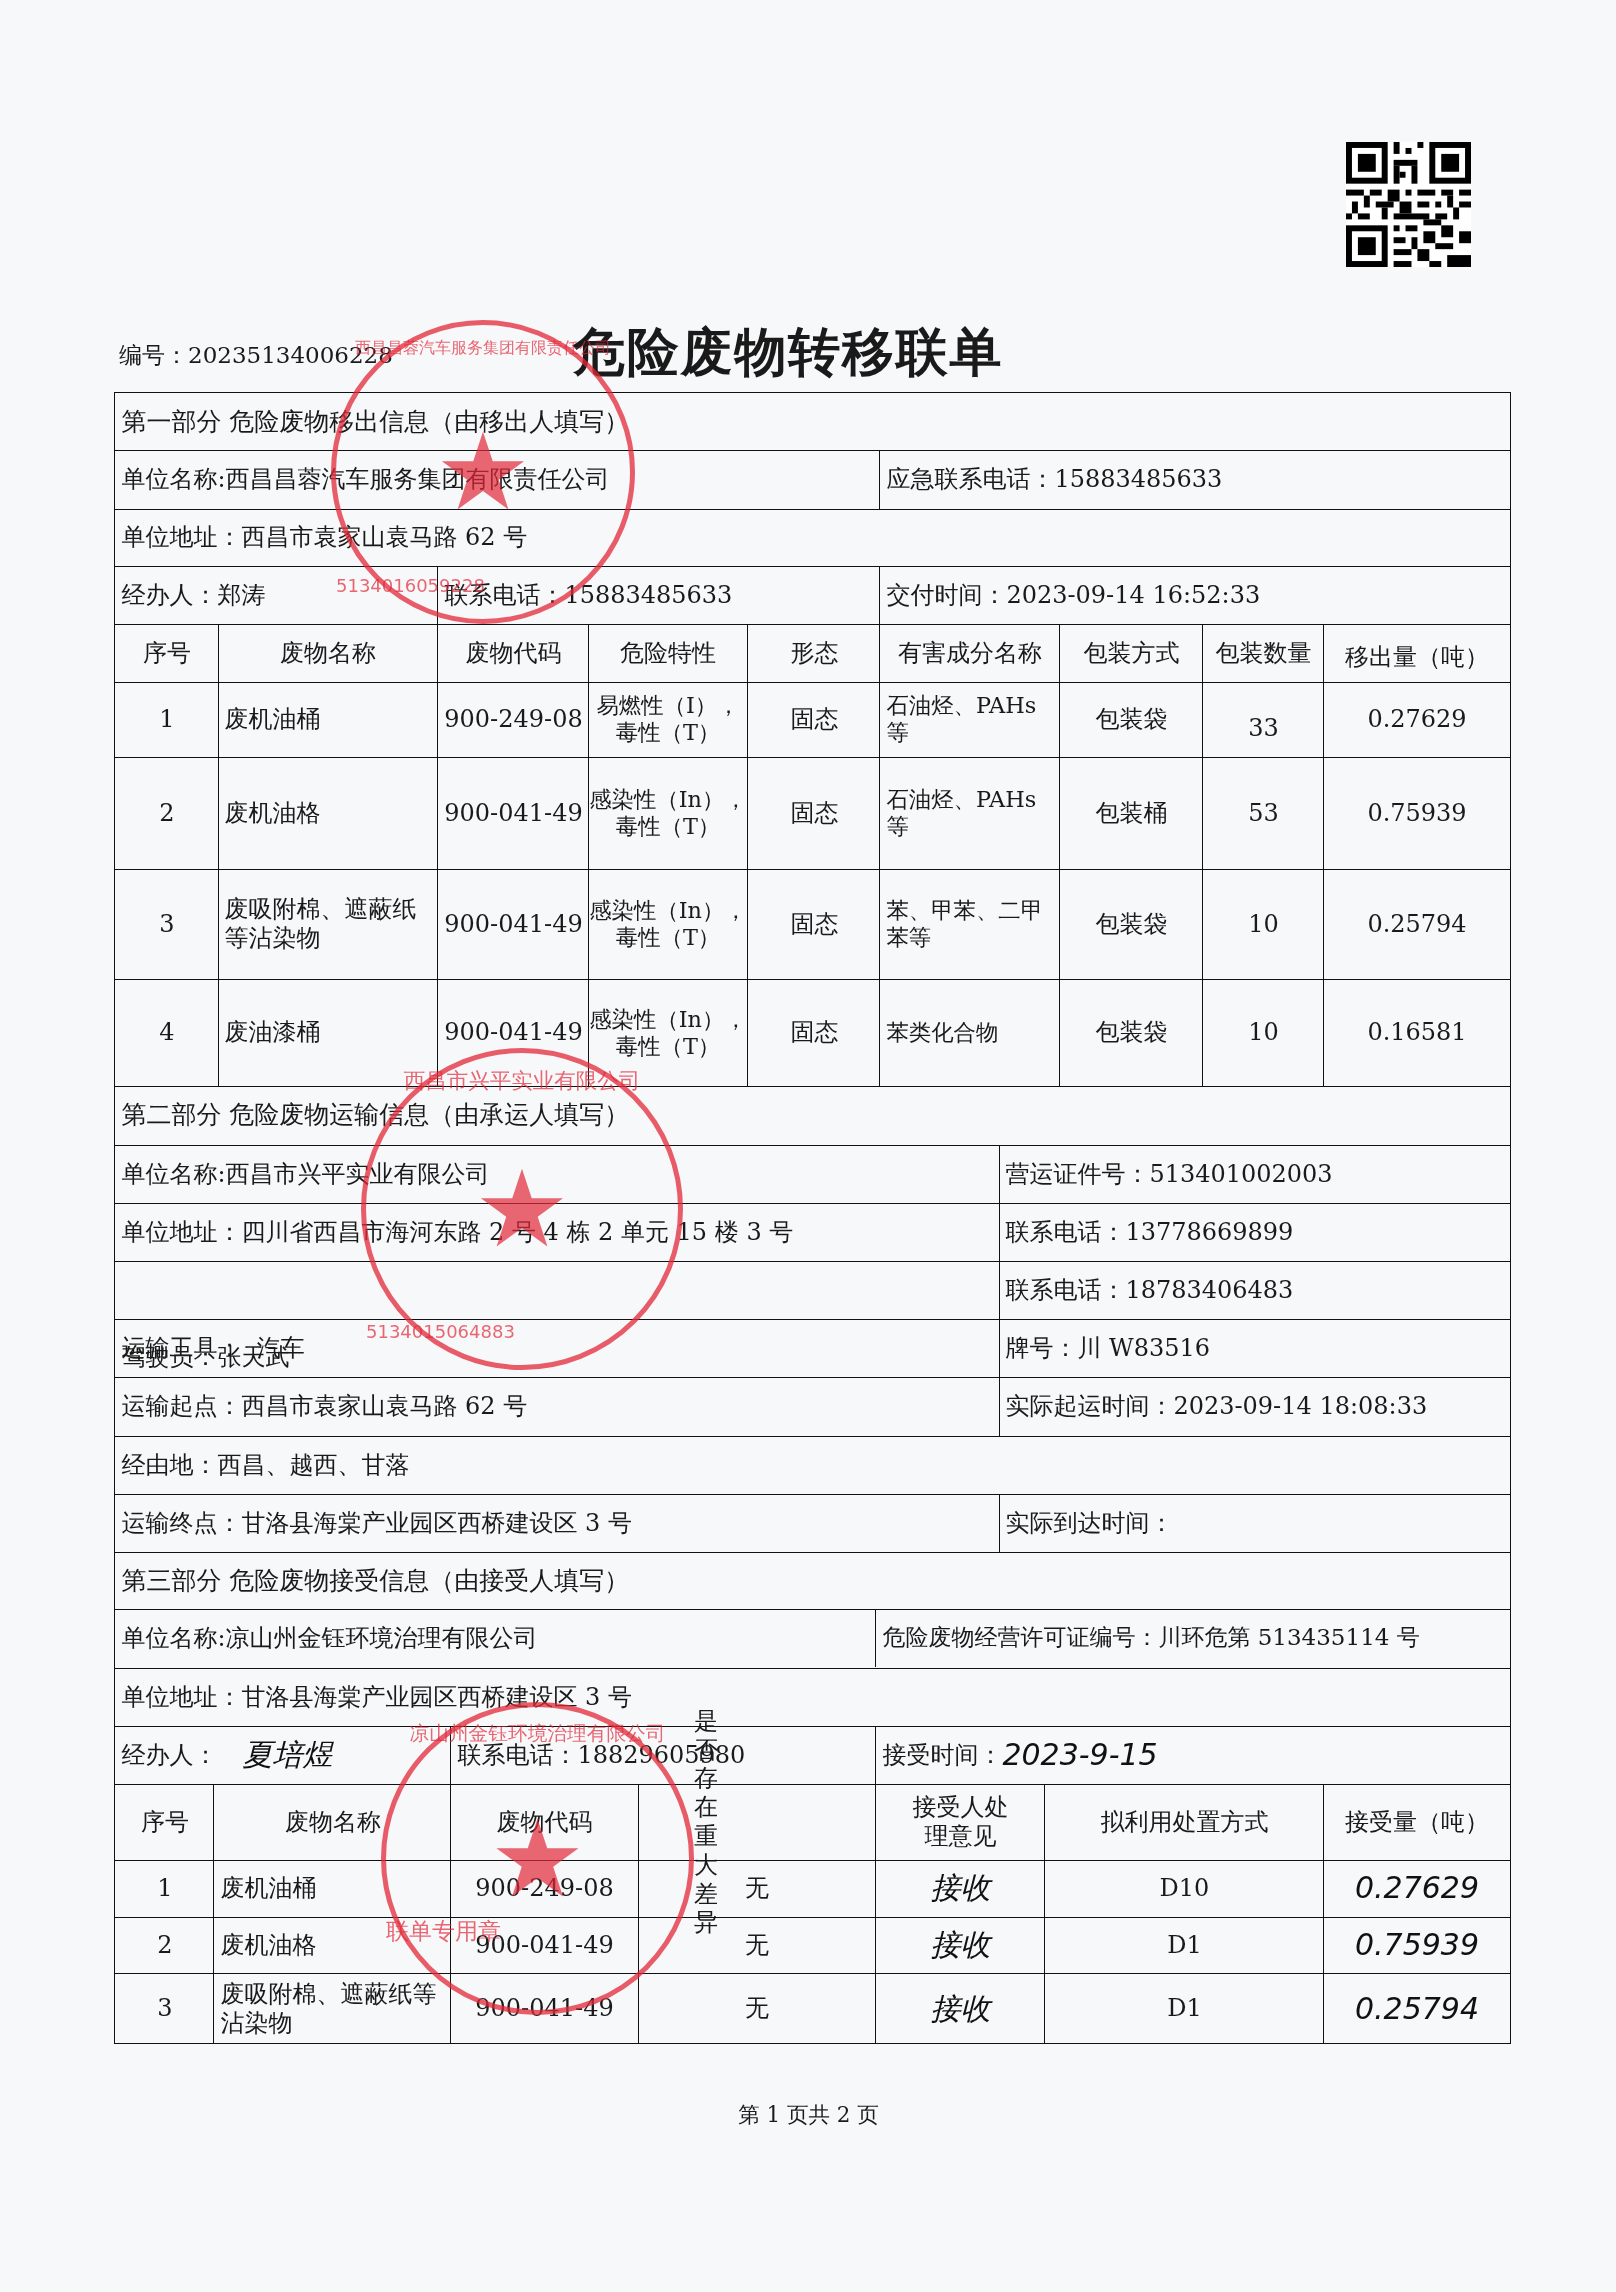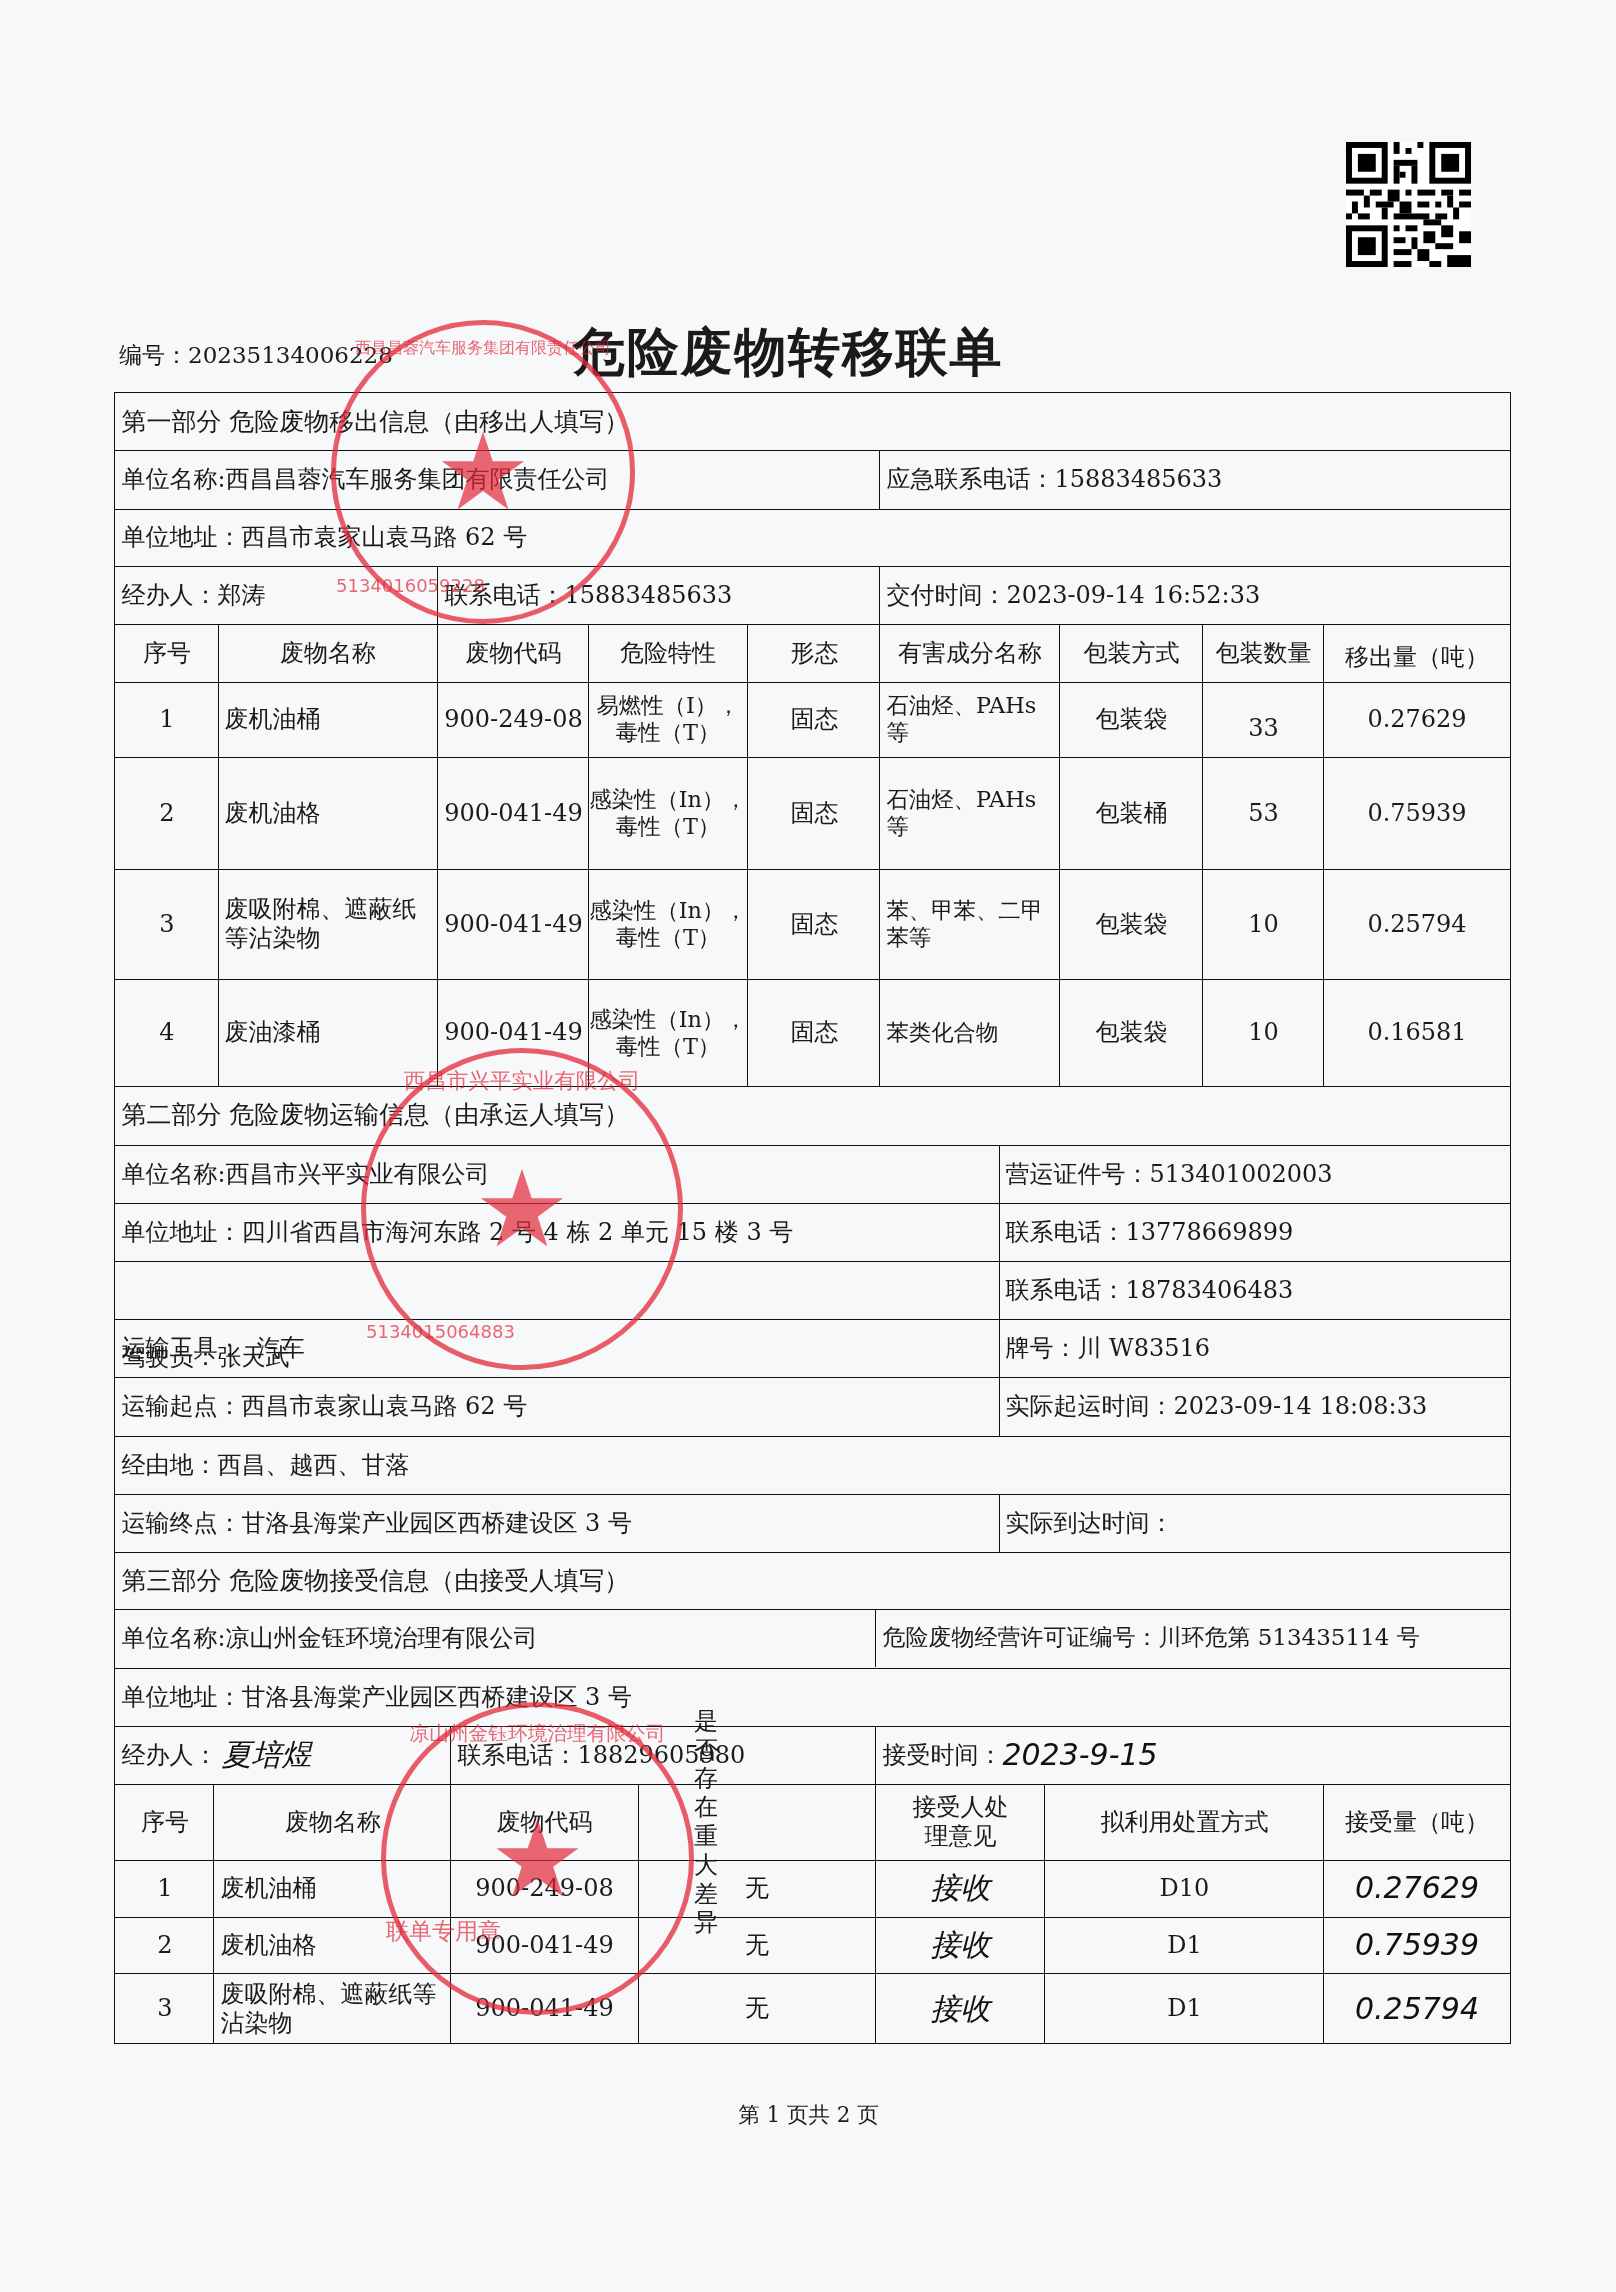--- a/index.html
+++ b/index.html
@@ -203,21 +203,21 @@
 <div class="hl" style="left:114px; top:1609px; width:1397px;"></div>
 <div class="vl" style="left:875px; top:1609px; height:58px;"></div>
 <div class="cell" style="left:116px; top:1609px; width:757px; height:58px;">单位名称:凉山州金钰环境治理有限公司</div>
 <div class="cell" style="left:877px; top:1609px; width:631px; height:58px; font-size:23px;">危险废物经营许可证编号：川环危第 513435114 号</div>
 <div class="hl" style="left:114px; top:1668px; width:1397px;"></div>
 <div class="cell" style="left:116px; top:1668px; width:1343px; height:58px;">单位地址：甘洛县海棠产业园区西桥建设区 3 号</div>
 <div class="hl" style="left:114px; top:1726px; width:1397px;"></div>
 
 <div class="cell" style="left:116px; top:1726px; width:333px; height:58px;">
   <span>经办人：</span>
-  <span class="hand" style="margin-left:4px;">夏培煜</span>
+  <span class="hand" style="margin-left:25px;">夏培煜</span>
 </div>
 <div class="vl" style="left:450px; top:1726px; height:318px;"></div>
 <div class="cell" style="left:452px; top:1726px; width:421px; height:58px;">联系电话：18829605980</div>
 <div class="vl" style="left:875px; top:1726px; height:318px;"></div>
 <div class="cell" style="left:877px; top:1726px; width:631px; height:58px;">
   <span>接受时间：</span>
   <span class="hand">2023-9-15</span>
 </div>
 <div class="hl" style="left:114px; top:1784px; width:1397px;"></div>
 

